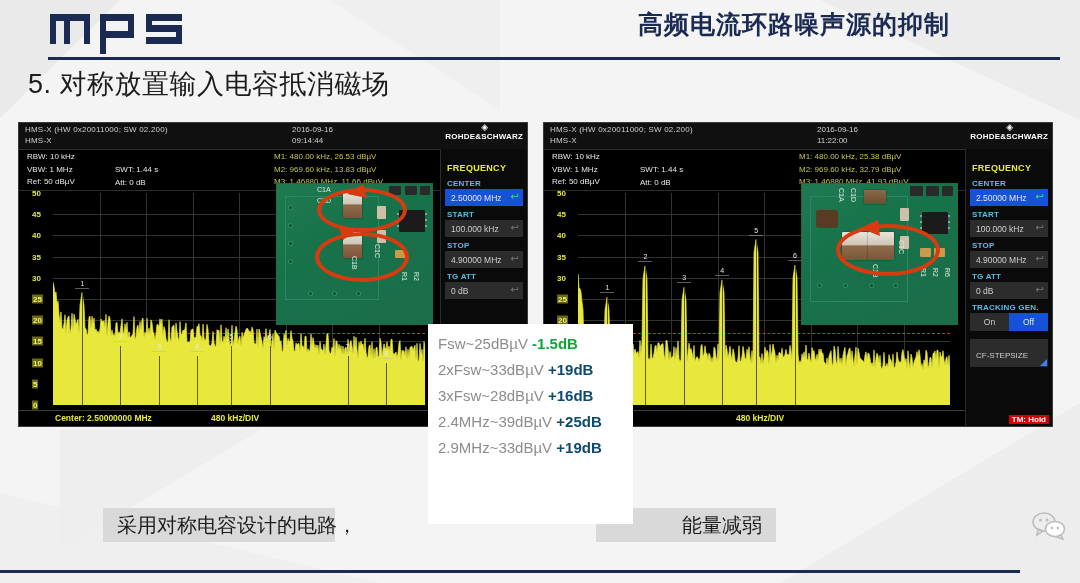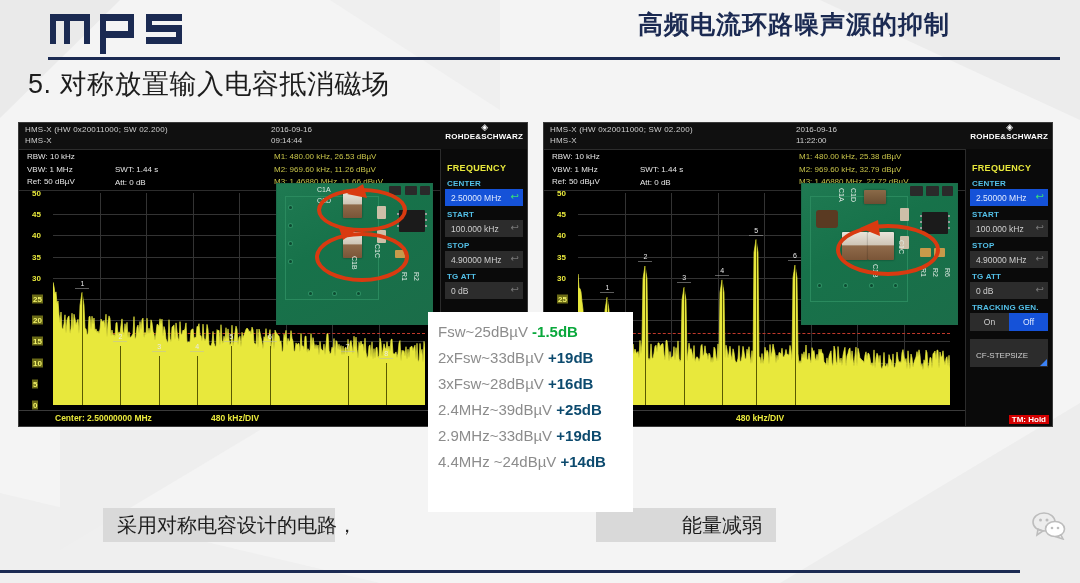--- a/index.html
+++ b/index.html
@@ -34,21 +34,21 @@
     font-size:27px;color:#1c1c1c;letter-spacing:.5px;white-space:nowrap;
   }
 
   
   .instr{position:absolute;top:122px;width:510px;height:305px;background:#000;border:1px solid #3a3a3a;box-sizing:border-box;overflow:hidden;}
   .instr.left{left:18px;}
   .instr.right{left:543px;}
 
   .ibar{position:relative;height:26px;background:#101010;border-bottom:1px solid #2c2c2c;}
   .ibar .model{position:absolute;left:6px;top:1px;color:#cfcfcf;font-size:8px;line-height:11px;letter-spacing:.2px;white-space:nowrap;}
-  .ibar .dt{position:absolute;left:252px;top:1px;color:#cfcfcf;font-size:8px;line-height:11px;text-align:left;}
+  .ibar .dt{position:absolute;left:273px;top:1px;color:#cfcfcf;font-size:8px;line-height:11px;text-align:left;}
   .rs{position:absolute;right:4px;top:0px;text-align:center;color:#fff;}
   .rs .dia{font-size:9px;line-height:9px;letter-spacing:-1px;}
   .rs .nm{font-size:8px;font-weight:bold;letter-spacing:.2px;line-height:10px;}
 
   .ibar2{position:relative;height:40px;background:#000;border-bottom:1px solid #2c2c2c;}
   .ibar2 .c1{position:absolute;left:8px;top:1px;color:#e6e6e6;font-size:8px;line-height:12.6px;white-space:pre;}
   .ibar2 .c2{position:absolute;left:96px;top:14px;color:#e6e6e6;font-size:8px;line-height:12.6px;white-space:pre;}
   .ibar2 .mk{position:absolute;left:255px;top:1px;color:#c9c54a;font-size:8px;line-height:12.6px;white-space:pre;}
   .ibar2 .freqlbl{position:absolute;right:14px;top:14px;color:#e8e83c;font-size:9px;font-weight:bold;letter-spacing:.4px;}
 
@@ -98,21 +98,21 @@
   .pad{position:absolute;background:#cdbfa8;border-radius:1px;}
   .cap{position:absolute;background:linear-gradient(180deg,#e9e4da 0%,#cfc6b7 45%,#8f6a4a 50%,#7a5538 100%);border-radius:1px;box-shadow:0 0 2px rgba(0,0,0,.5);}
   .chip{position:absolute;background:#1b1b1b;border-radius:1px;}
   .chip .leg{position:absolute;background:#9a9a9a;width:2px;height:2px;}
   .silk{position:absolute;color:#dfe9e2;font-size:7px;font-family:"Liberation Sans",sans-serif;}
   .via{position:absolute;width:3px;height:3px;border-radius:50%;background:#0d4a31;box-shadow:0 0 0 1px #2e8f63;}
   .trace-out{position:absolute;border:1px solid #2a8a5e;}
   .loop{position:absolute;border:4px solid #d93a10;border-radius:50%;}
 
   
-  .measbox{position:absolute;left:428px;top:312px;width:205px;height:200px;background:#fff;z-index:8;}
+  .measbox{position:absolute;left:428px;top:324px;width:205px;height:200px;background:#fff;z-index:8;}
   .meas-line{position:absolute;left:10px;font-size:15px;white-space:nowrap;}
   .meas-line .lbl{color:#8c8c8c;}
   .meas-line .delta{font-weight:bold;}
   .delta.red{color:#0c4a6e;}
   .delta.green{color:#0aa83c;}
 
   
   .caption{position:absolute;left:103px;top:508px;height:34px;background:#d9d9d9;
            display:flex;align-items:center;padding:0 14px;box-sizing:border-box;
            font-size:20px;color:#1c1c1c;white-space:nowrap;z-index:2;}
@@ -178,21 +178,21 @@
       </div>
     </div>
 
     <div class="ibar2">
       <div class="c1">RBW: 10 kHz
 VBW: 1 MHz
 Ref: 50 dBµV</div>
       <div class="c2">SWT: 1.44 s
 Att: 0 dB</div>
       <div class="mk">M1: 480.00 kHz, 26.53 dBµV
-M2: 969.60 kHz, 11.26 dBµV
+M2: 969.60 kHz, 13.83 dBµV
 M3: 1.46880 MHz, 11.66 dBµV</div>
       <div class="freqlbl">FREQUENCY</div>
     </div>
 
     <div class="plotwrap">
       <div class="mlist">M4: 1
 M5: 2
 M6: 2
 M7: 3
 M8: 4</div>
@@ -339,21 +339,21 @@
     </div>
 
     <div class="ibar2">
       <div class="c1">RBW: 10 kHz
 VBW: 1 MHz
 Ref: 50 dBµV</div>
       <div class="c2">SWT: 1.44 s
 Att: 0 dB</div>
       <div class="mk">M1: 480.00 kHz, 25.38 dBµV
 M2: 969.60 kHz, 32.79 dBµV
-M3: 1.46880 MHz, 27.72 dBµV</div>
+M3: 1.46880 MHz, 41.93 dBµV</div>
       <div class="freqlbl">FREQUENCY</div>
     </div>
 
     <div class="plotwrap">
       <div class="mlist">M4: 1
 M5: 2
 M6: 2
 M7: 3
 M8: 4</div>
       <div class="plot" id="plotR">
@@ -508,24 +508,20 @@
       <span class="delta red">+16dB</span>
     </div>
     <div class="meas-line" style="top:89px;">
       <span class="lbl">2.4MHz~39dBµV</span>
       <span class="delta red">+25dB</span>
     </div>
     <div class="meas-line" style="top:115px;">
       <span class="lbl">2.9MHz~33dBµV</span>
       <span class="delta red">+19dB</span>
     </div>
-    <div class="meas-line" style="top:141px;">
-      <span class="lbl">4.4MHz ~24dBµV</span>
-      <span class="delta red">+14dB</span>
-    </div>
   </div>
 
   <div class="caption cap-a">采用对称电容设计的电路，</div>
   <div class="caption cap-b">能量减弱</div>
 
   <div class="wm">
     <svg width="34" height="28" viewBox="0 0 34 28" aria-hidden="true">
       <ellipse cx="12" cy="10" rx="11" ry="9" fill="none" stroke="#bdbdbd" stroke-width="1.6"></ellipse>
       <polygon points="6,17 5,23 11,19" fill="none" stroke="#bdbdbd" stroke-width="1.6"></polygon>
       <circle cx="8.5" cy="8" r="1.5" fill="#bdbdbd"></circle>

